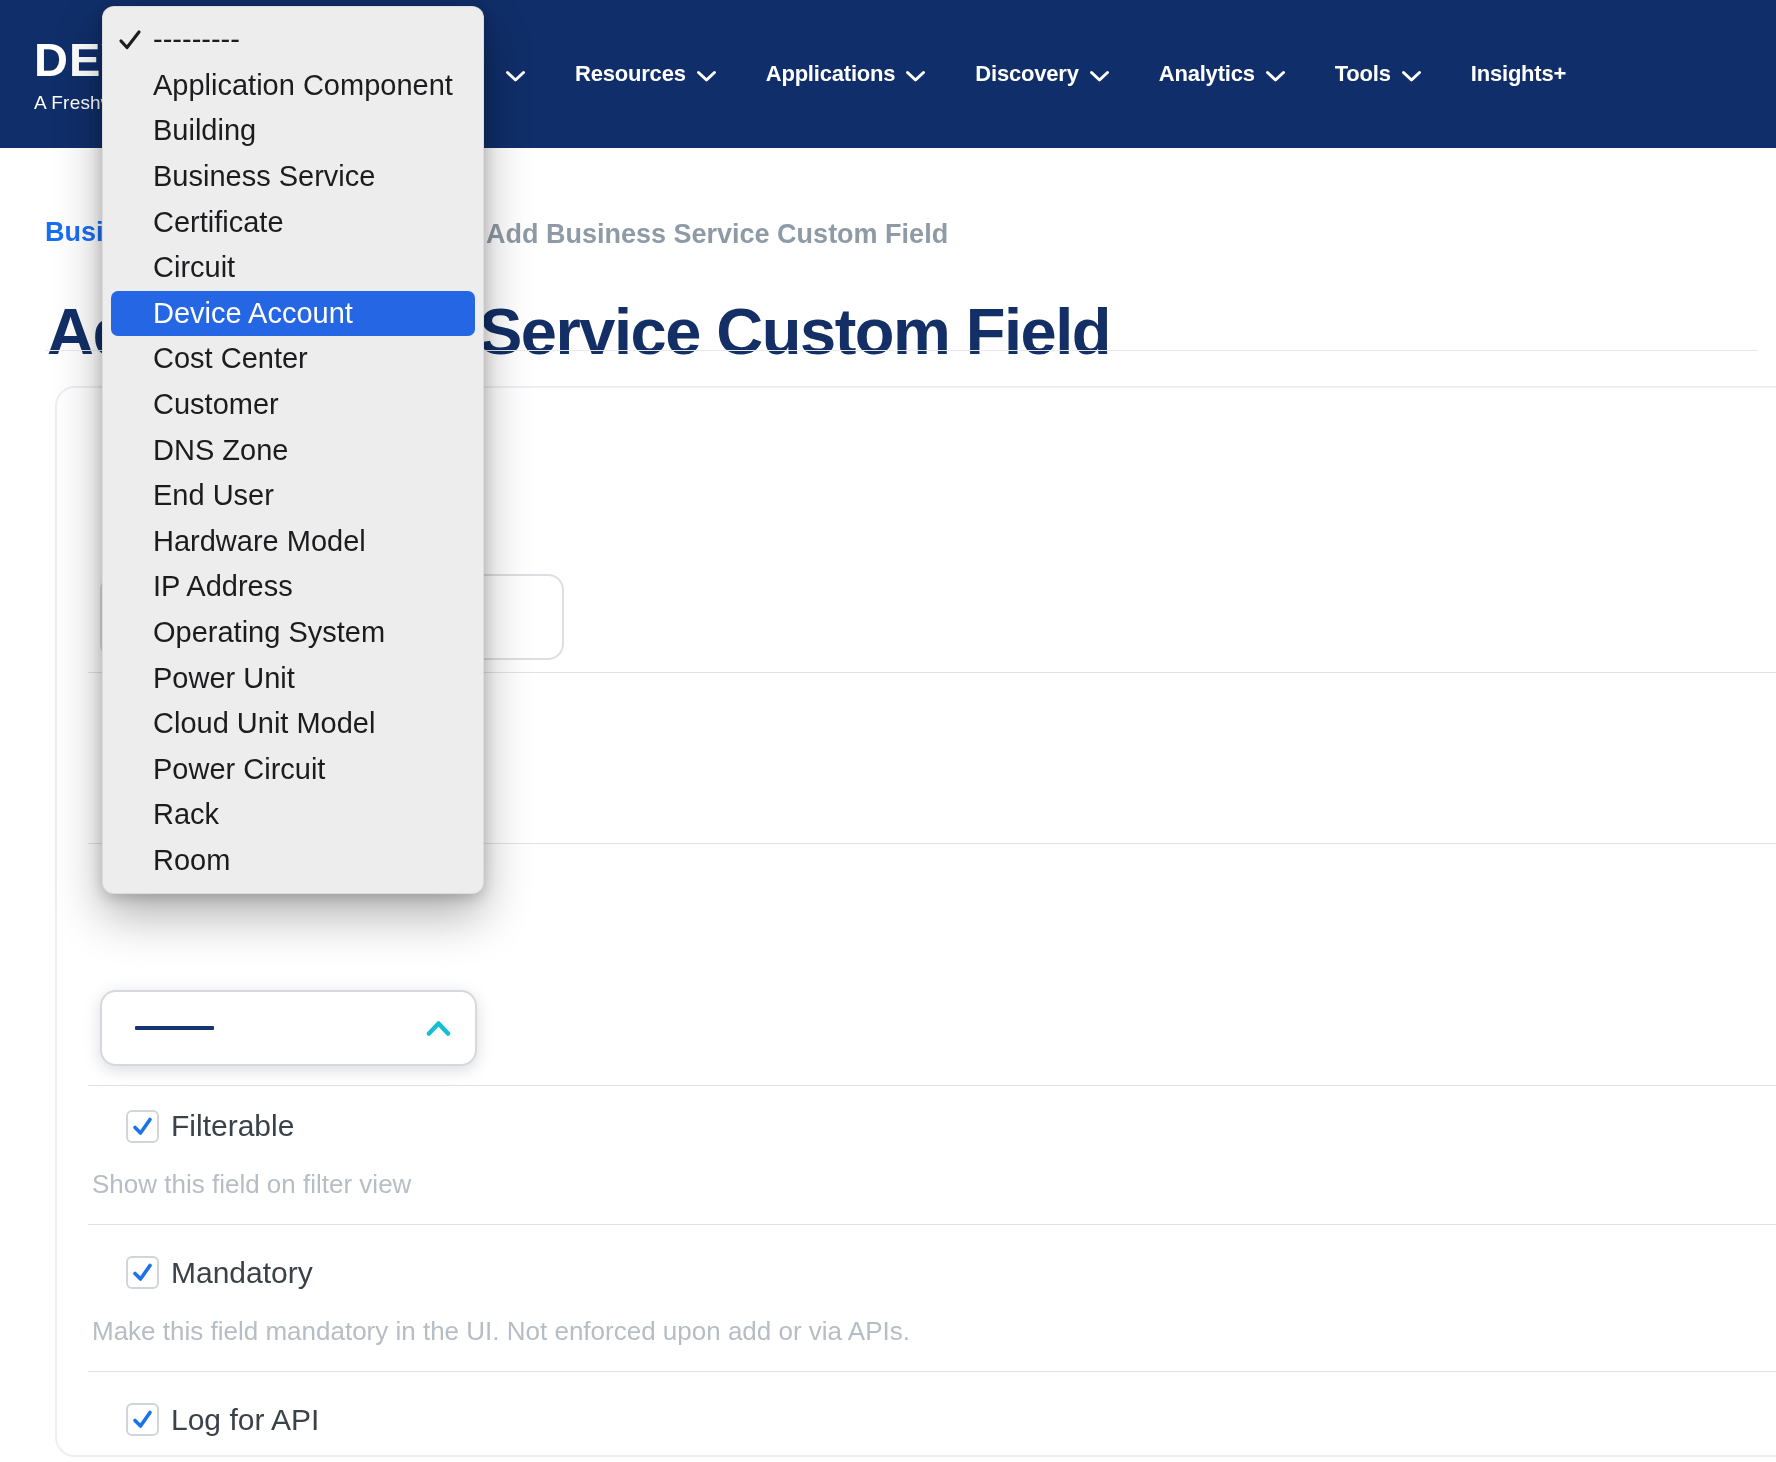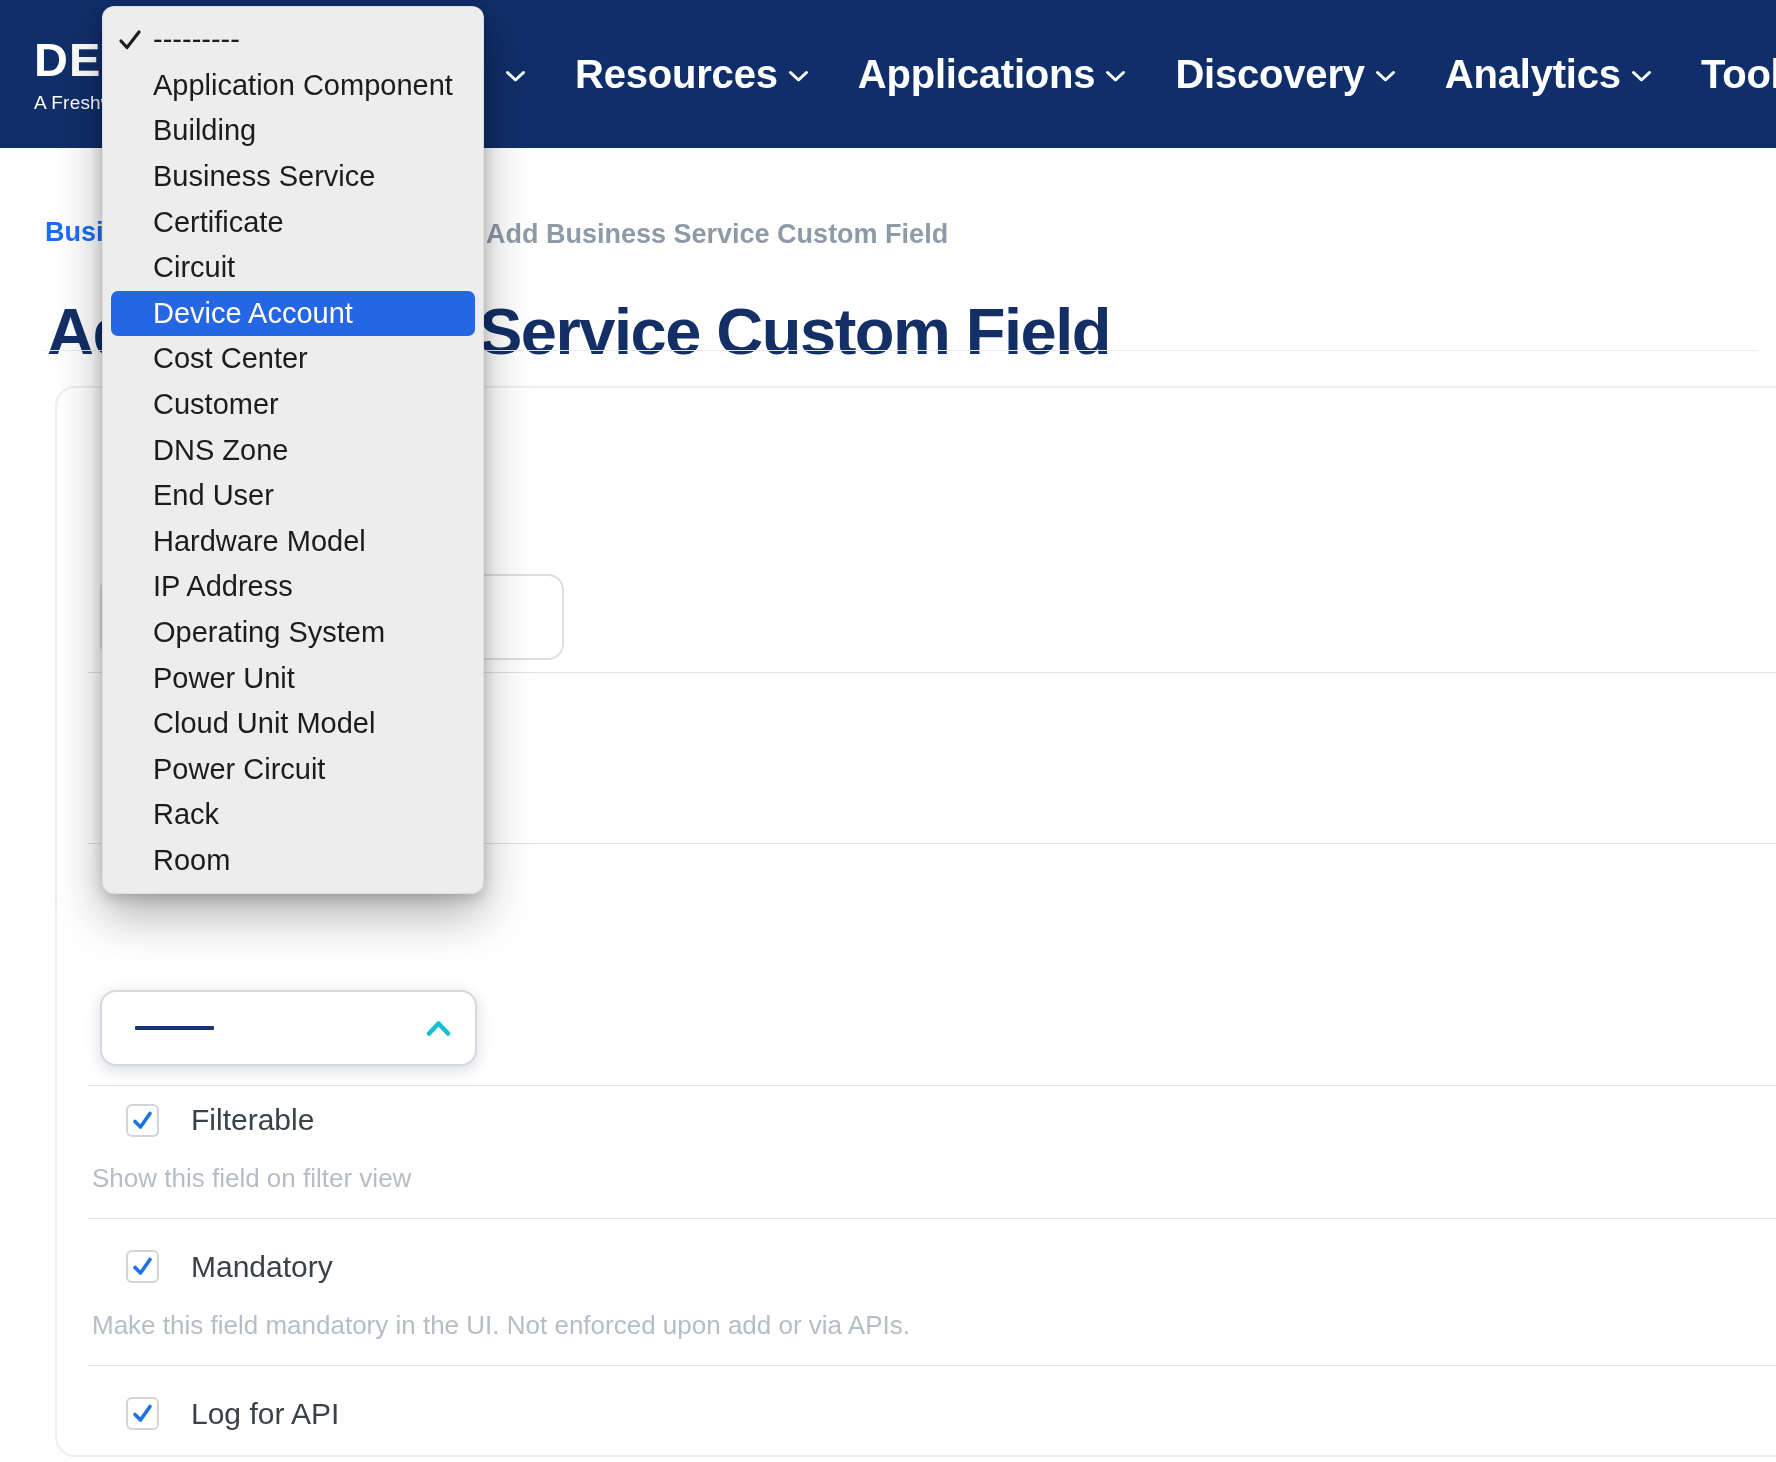--- a/index.html
+++ b/index.html
@@ -8,41 +8,41 @@
     background:#ffffff;
     font-family:"Liberation Sans","DejaVu Sans",sans-serif;
     -webkit-font-smoothing:antialiased;
   }
   
   .navbar{position:absolute;left:0;top:0;width:1776px;height:148px;background:#102e69;z-index:5;}
   .logo{position:absolute;left:34px;top:36px;color:#ffffff;}
   .logo-text{font-size:47px;font-weight:700;letter-spacing:1px;line-height:1;}
   .logo-tagline{font-size:19px;font-weight:400;margin-top:9px;letter-spacing:.2px;}
   .nav-list{position:absolute;left:495px;top:0;height:148px;display:flex;align-items:center;gap:49px;list-style:none;margin:0;padding:0;}
-  .nav-item{display:flex;align-items:center;gap:10px;color:#ffffff;font-size:40px;font-weight:700;letter-spacing:-.2px;cursor:pointer;white-space:nowrap;}
+  .nav-item{display:flex;align-items:center;gap:10px;color:#ffffff;font-size:22px;font-weight:700;letter-spacing:-.2px;cursor:pointer;white-space:nowrap;}
   .nav-chevron{margin-top:4px;}
   
   .crumb-link{position:absolute;left:45px;top:217px;font-size:27px;font-weight:700;color:#1a6ef5;z-index:1;white-space:nowrap;cursor:pointer;}
   .crumb-current{position:absolute;left:486px;top:219px;font-size:27px;font-weight:600;color:#8f9aa7;z-index:1;white-space:nowrap;}
   
   .page-title{position:absolute;left:47px;top:250px;font-size:65px;font-weight:700;letter-spacing:-1.5px;color:#132f66;z-index:1;white-space:nowrap;}
   .title-rule{position:absolute;left:45px;top:350px;width:1712px;height:1px;background:#e8eaee;z-index:1;}
   
   .card{position:absolute;left:55px;top:386px;width:1736px;height:1067px;background:#ffffff;border:2px solid #edeff2;border-radius:20px;z-index:1;}
   .text-input{position:absolute;left:100px;top:574px;width:456px;height:80px;background:#ffffff;border:2px solid #dddfe2;border-radius:16px;z-index:2;}
   .divider{position:absolute;left:88px;width:1688px;height:1px;background:#dfe3e8;z-index:2;}
   .d1{top:672px;} .d2{top:843px;} .d3{top:1085px;}
   
   .entity-select{position:absolute;left:100px;top:990px;width:377px;height:76px;background:#ffffff;border:2px solid #d6d8db;border-radius:16px;
     box-shadow:0 4px 16px rgba(140,146,160,.33);z-index:2;cursor:pointer;display:flex;align-items:center;justify-content:space-between;padding:0 24px 0 33px;box-sizing:border-box;}
   .select-dash{width:79px;height:4px;background:#16356e;border-radius:1px;}
   
   .fields{position:absolute;left:88px;top:1098px;width:1688px;z-index:2;}
   .field-block + .field-block{margin-top:26px;}
-  .check-row{display:flex;align-items:center;gap:32px;padding-left:38px;height:44px;cursor:pointer;}
+  .check-row{display:flex;align-items:center;gap:12px;padding-left:38px;height:44px;cursor:pointer;margin-top:6px;}
   .checkbox{width:33px;height:33px;background:#ffffff;border:2px solid #d0d5da;border-radius:6px;display:flex;align-items:center;justify-content:center;box-sizing:border-box;}
   .check-label{font-size:30px;color:#3a4148;}
   .helper{padding-left:4px;margin-top:22px;font-size:26px;color:#b7bdc5;line-height:1.15;}
   .fdivider{height:1px;background:#dfe3e8;margin-top:24px;}
   
   .dropdown{position:absolute;left:102px;top:6px;width:380px;background:#ededee;border:1px solid rgba(0,0,0,.07);border-radius:12px;
     box-shadow:0 22px 48px rgba(0,0,0,.30), 0 4px 14px rgba(0,0,0,.18);z-index:50;padding:10px 0;margin:0;list-style:none;}
   .dropdown li{position:relative;height:45.6px;display:flex;align-items:center;padding-left:50px;font-size:29px;color:#1c1c1e;cursor:pointer;box-sizing:border-box;}
   .dropdown li.hl{background:#2566e4;color:#ffffff;border-radius:7px;margin:0 8px;padding-left:42px;}
   .opt-check{position:absolute;left:14px;top:50%;transform:translateY(-50%);}

